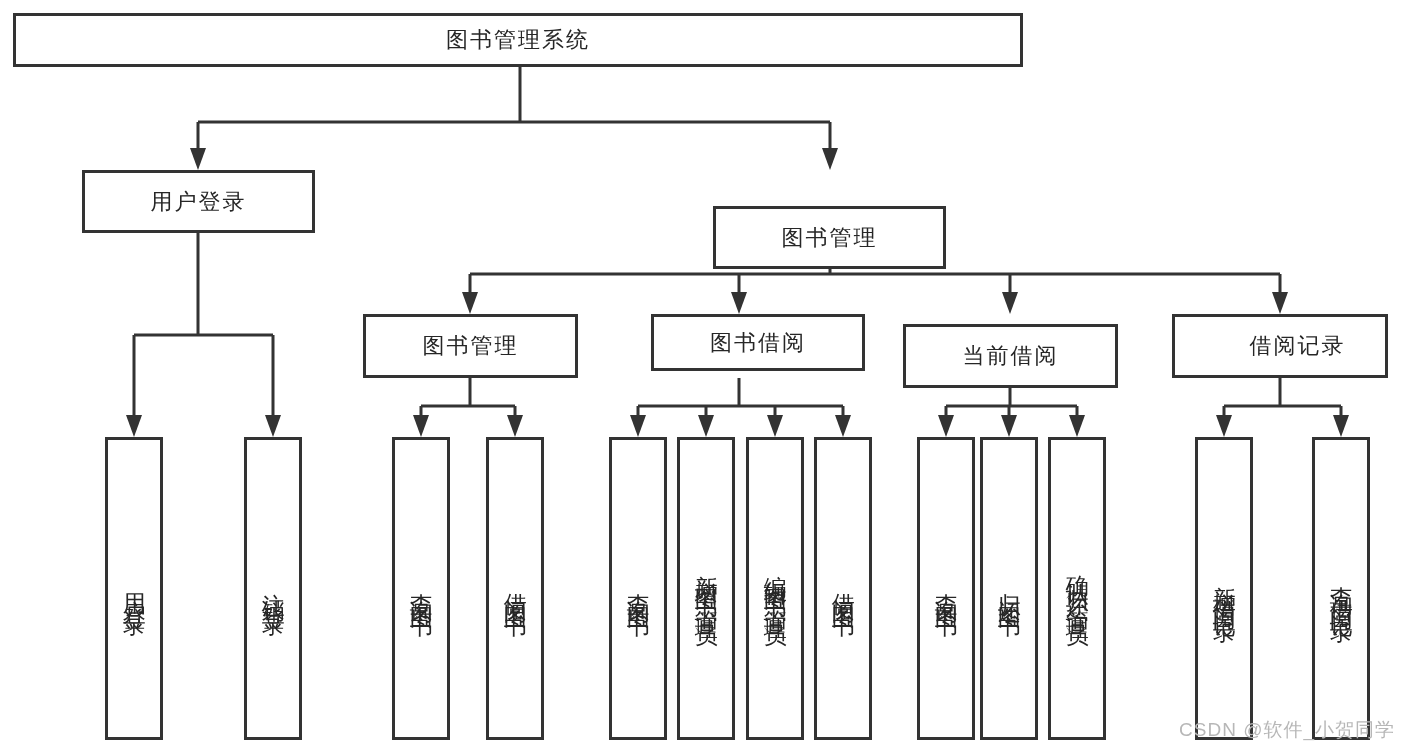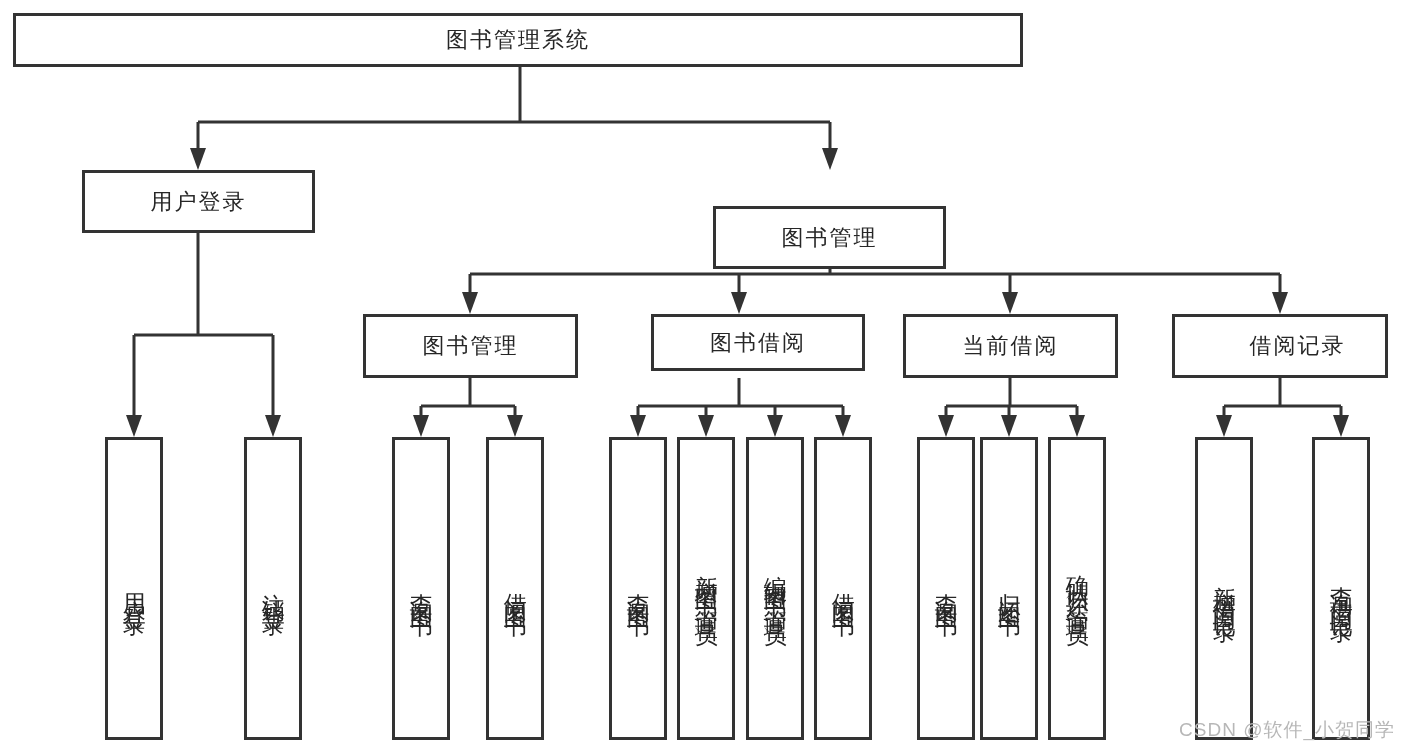--- a/index.html
+++ b/index.html
@@ -113,21 +113,21 @@
   <div class="node hnode" style="left:713px; top:170px; width:233px; height:63px;margin-top:36px;">
     <span>图书管理</span>
   </div>
 
   <div class="node hnode" style="left:363px; top:314px; width:215px; height:64px;">
     <span>图书管理</span>
   </div>
   <div class="node hnode" style="left:632px; top:314px; width:214px; height:57px;margin-left:19px;">
     <span>图书借阅</span>
   </div>
-  <div class="node hnode" style="left:903px; top:314px; width:215px; height:64px;">
+  <div class="node hnode" style="left:903px; top:324px; width:215px; height:64px;">
     <span>当前借阅</span>
   </div>
   <div class="node hnode" style="left:1172px; top:314px; width:216px; height:64px;padding-left:35px;">
     <span>借阅记录</span>
   </div>
 
   <div class="node vnode" style="left:105px;">
     <span class="vtext">用户登录</span>
   </div>
   <div class="node vnode" style="left:244px;">

